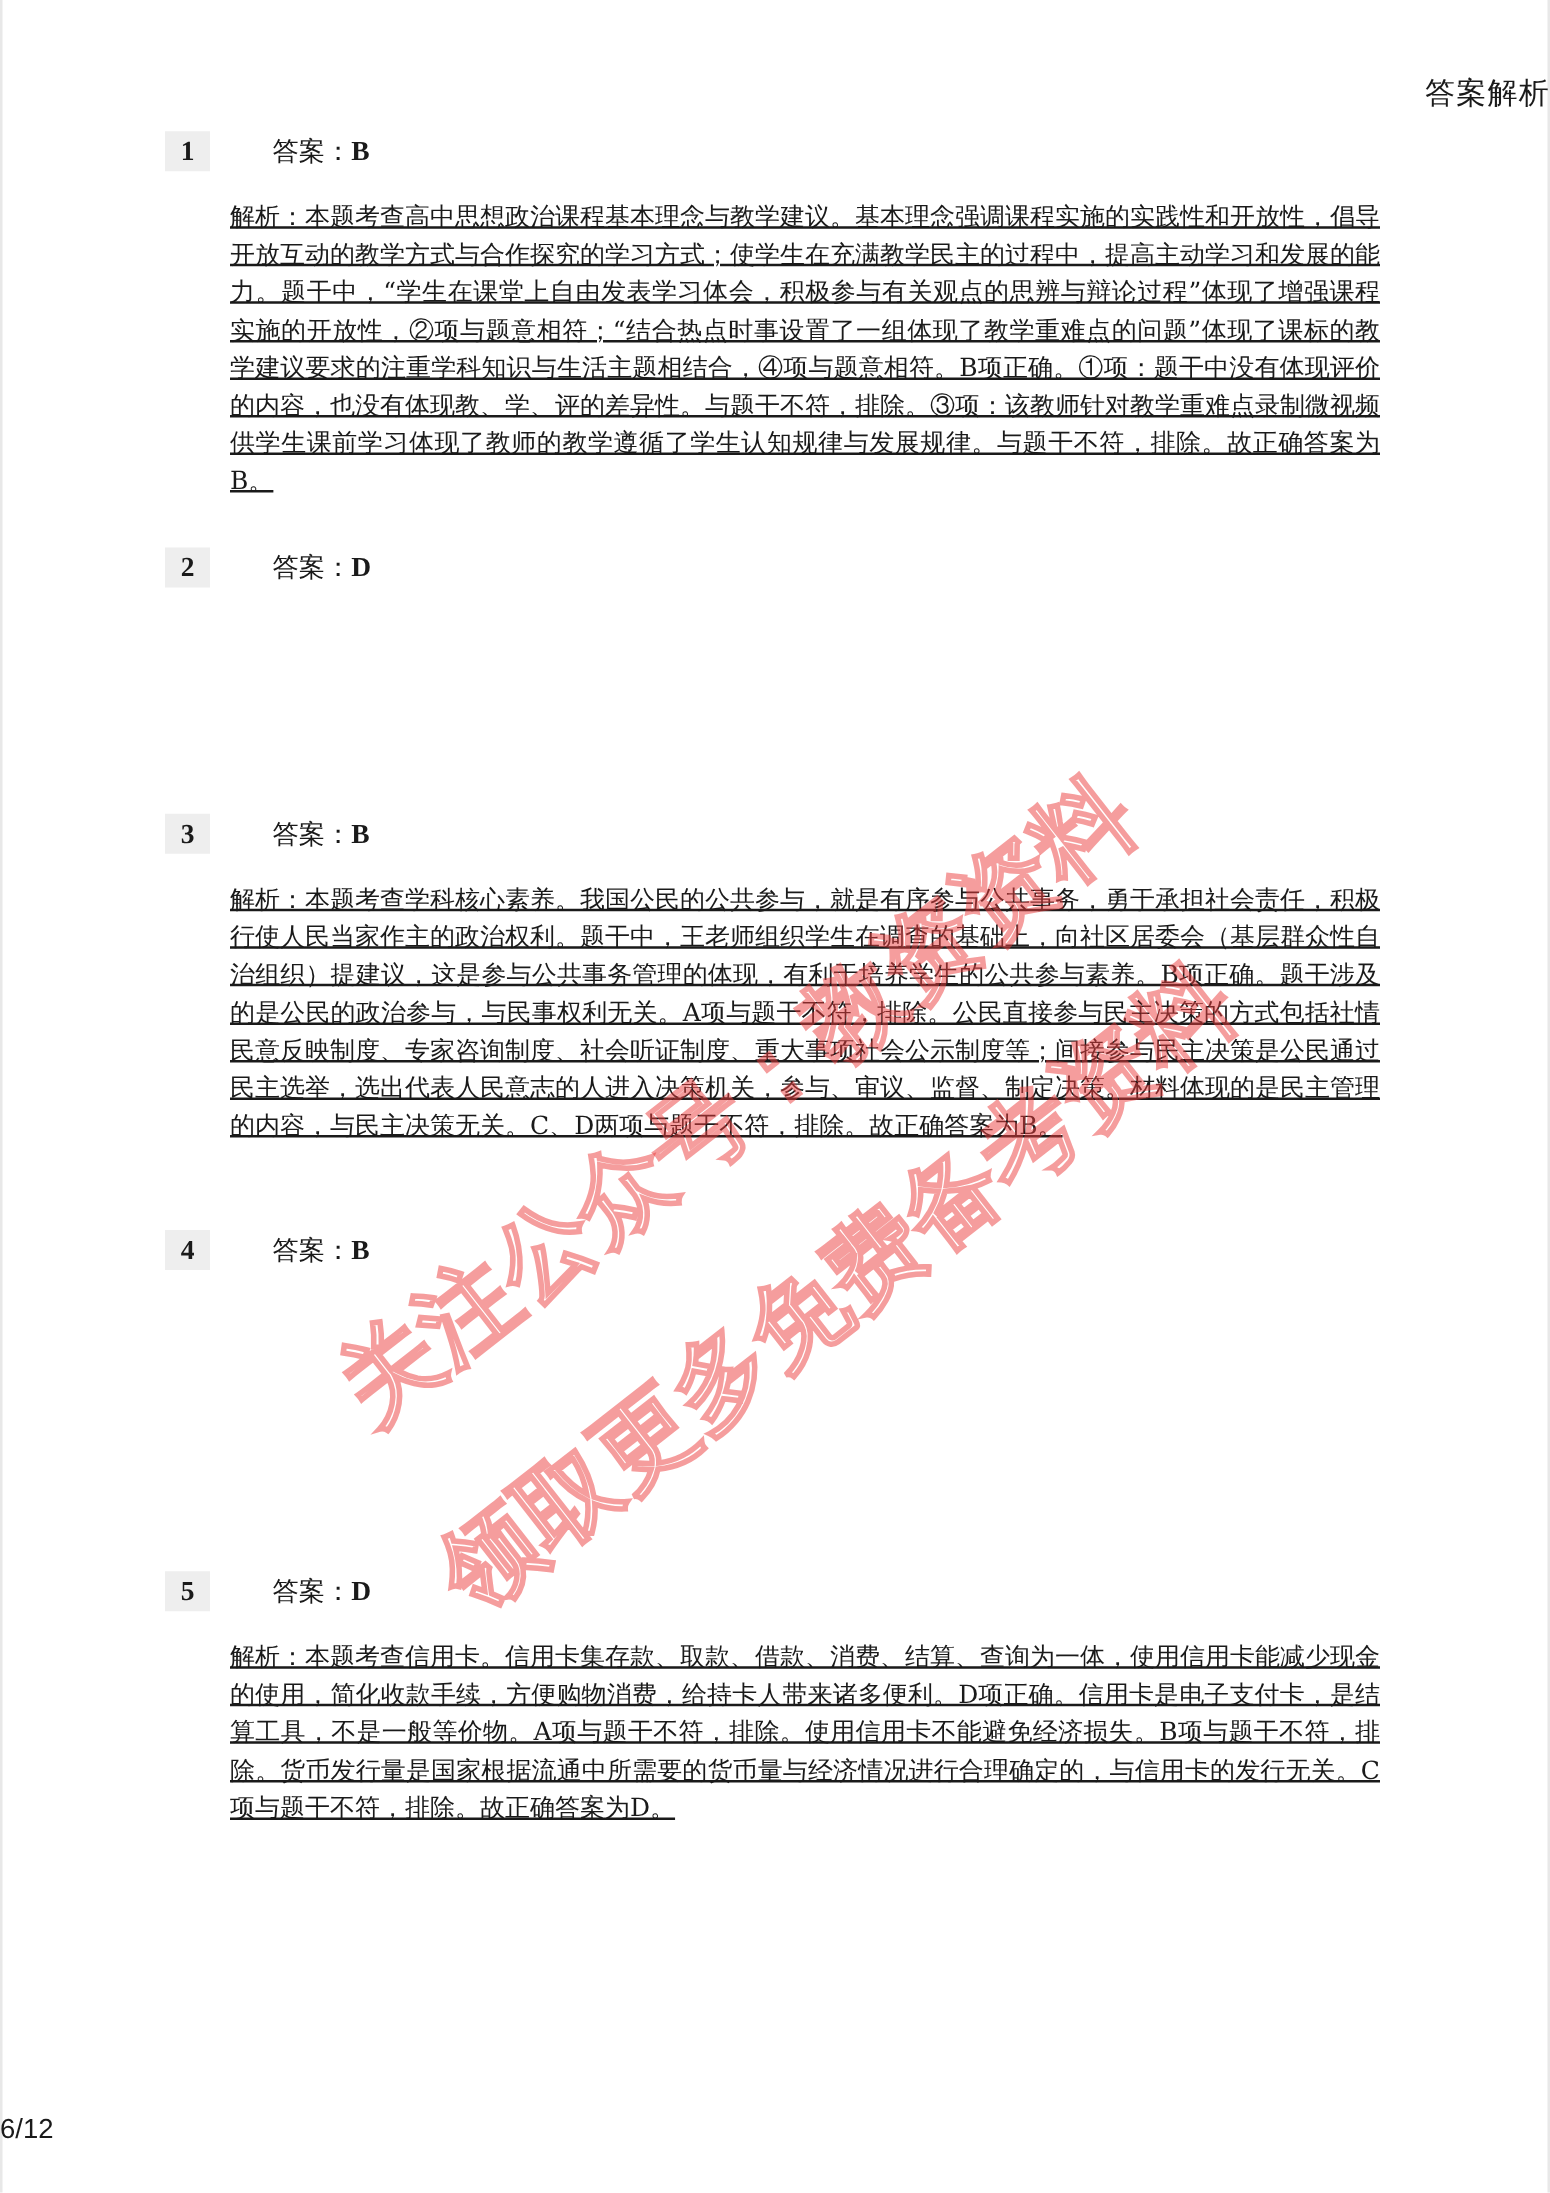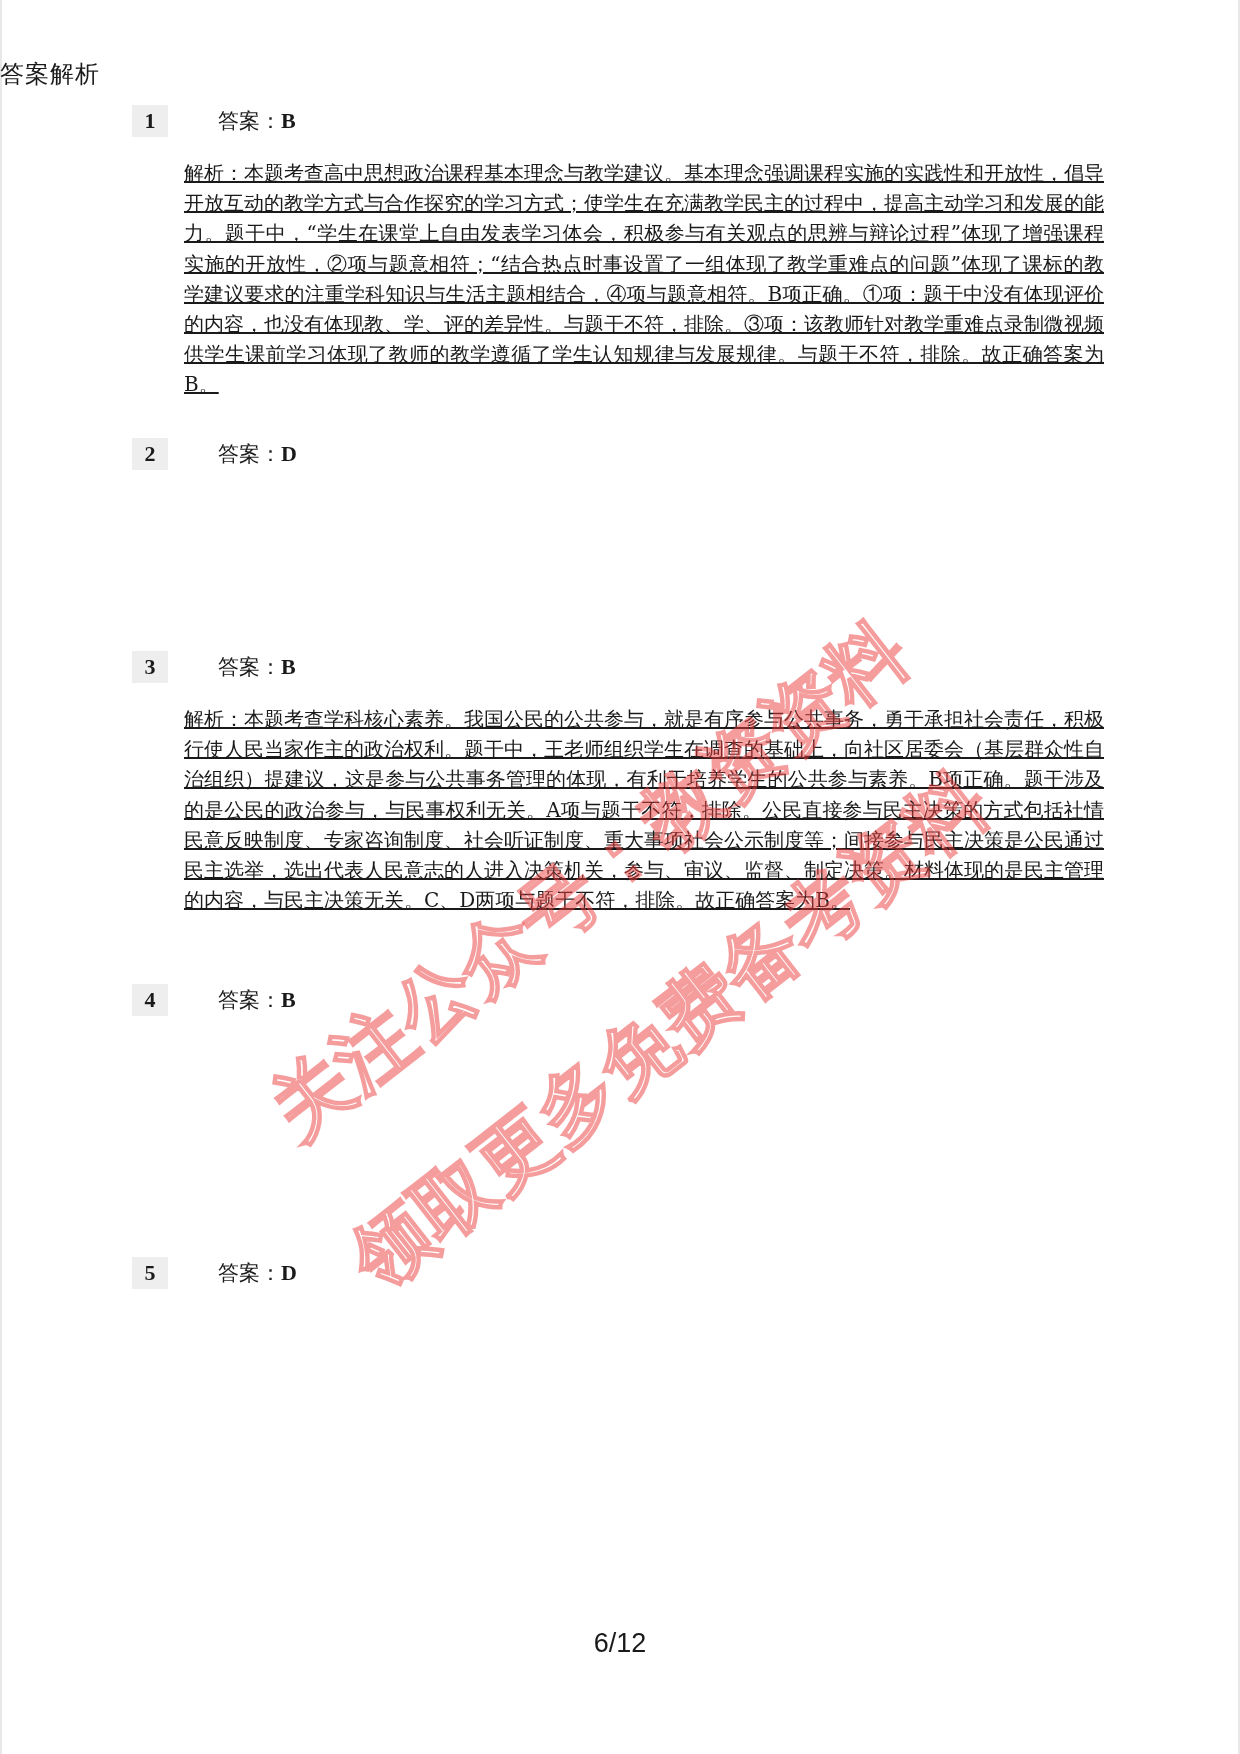--- a/index.html
+++ b/index.html
@@ -25,21 +25,21 @@
     position: absolute;
     right: 0; top: 0; bottom: 0;
     width: 2px;
     background: #e8e8e8;
   }
   .doc-title {
     position: absolute;
     top: 58px;
     left: 0;
     width: 1240px;
-    text-align: left;
+    text-align: right;
     font-size: 24px;
     letter-spacing: 1px;
   }
   .question {
     position: absolute;
     left: 132px;
     width: 960px;
   }
   .q-header {
     display: flex;
@@ -71,26 +71,26 @@
     margin-left: 52px;
     margin-top: 20px;
     width: 920px;
     font-size: 20px;
     line-height: 30.2px;
     text-align: justify;
     text-decoration: underline;
   }
   .page-number {
     position: absolute;
-    top: 1628px;
+    top: 1690px;
     left: 0;
     width: 1240px;
-    text-align: center;
+    text-align: left;
     font-family: "Liberation Sans", sans-serif;
-    font-size: 27px;
+    font-size: 22px;
   }
   .watermark {
     position: absolute;
     pointer-events: none;
     color: rgba(235, 60, 60, 0.42);
     font-family: "DejaVu Sans", sans-serif;
     font-weight: bold;
     white-space: nowrap;
     transform-origin: left top;
   }
@@ -152,18 +152,19 @@
     <span class="q-answer-value">B</span>
   </div>
 </div>
 
 <div class="question" style="top:1256px;">
   <div class="q-header">
     <div class="q-num">5</div>
     <span class="q-answer-label">答案：</span>
     <span class="q-answer-value">D</span>
   </div>
+  <div class="q-analysis">解析：本题考查信用卡。信用卡集存款、取款、借款、消费、结算、查询为一体，使用信用卡能减少现金的使用，简化收款手续，方便购物消费，给持卡人带来诸多便利。D项正确。信用卡是电子支付卡，是结算工具，不是一般等价物。A项与题干不符，排除。使用信用卡不能避免经济损失。B项与题干不符，排除。货币发行量是国家根据流通中所需要的货币量与经济情况进行合理确定的，与信用卡的发行无关。C项与题干不符，排除。故正确答案为D。</div>
 </div>
 
 <div class="watermark wm1">关注公众号：教资资料</div>
 <div class="watermark wm2">领取更多免费备考资料</div>
 
 <div class="page-number">6/12</div>
 
 </body></html>

